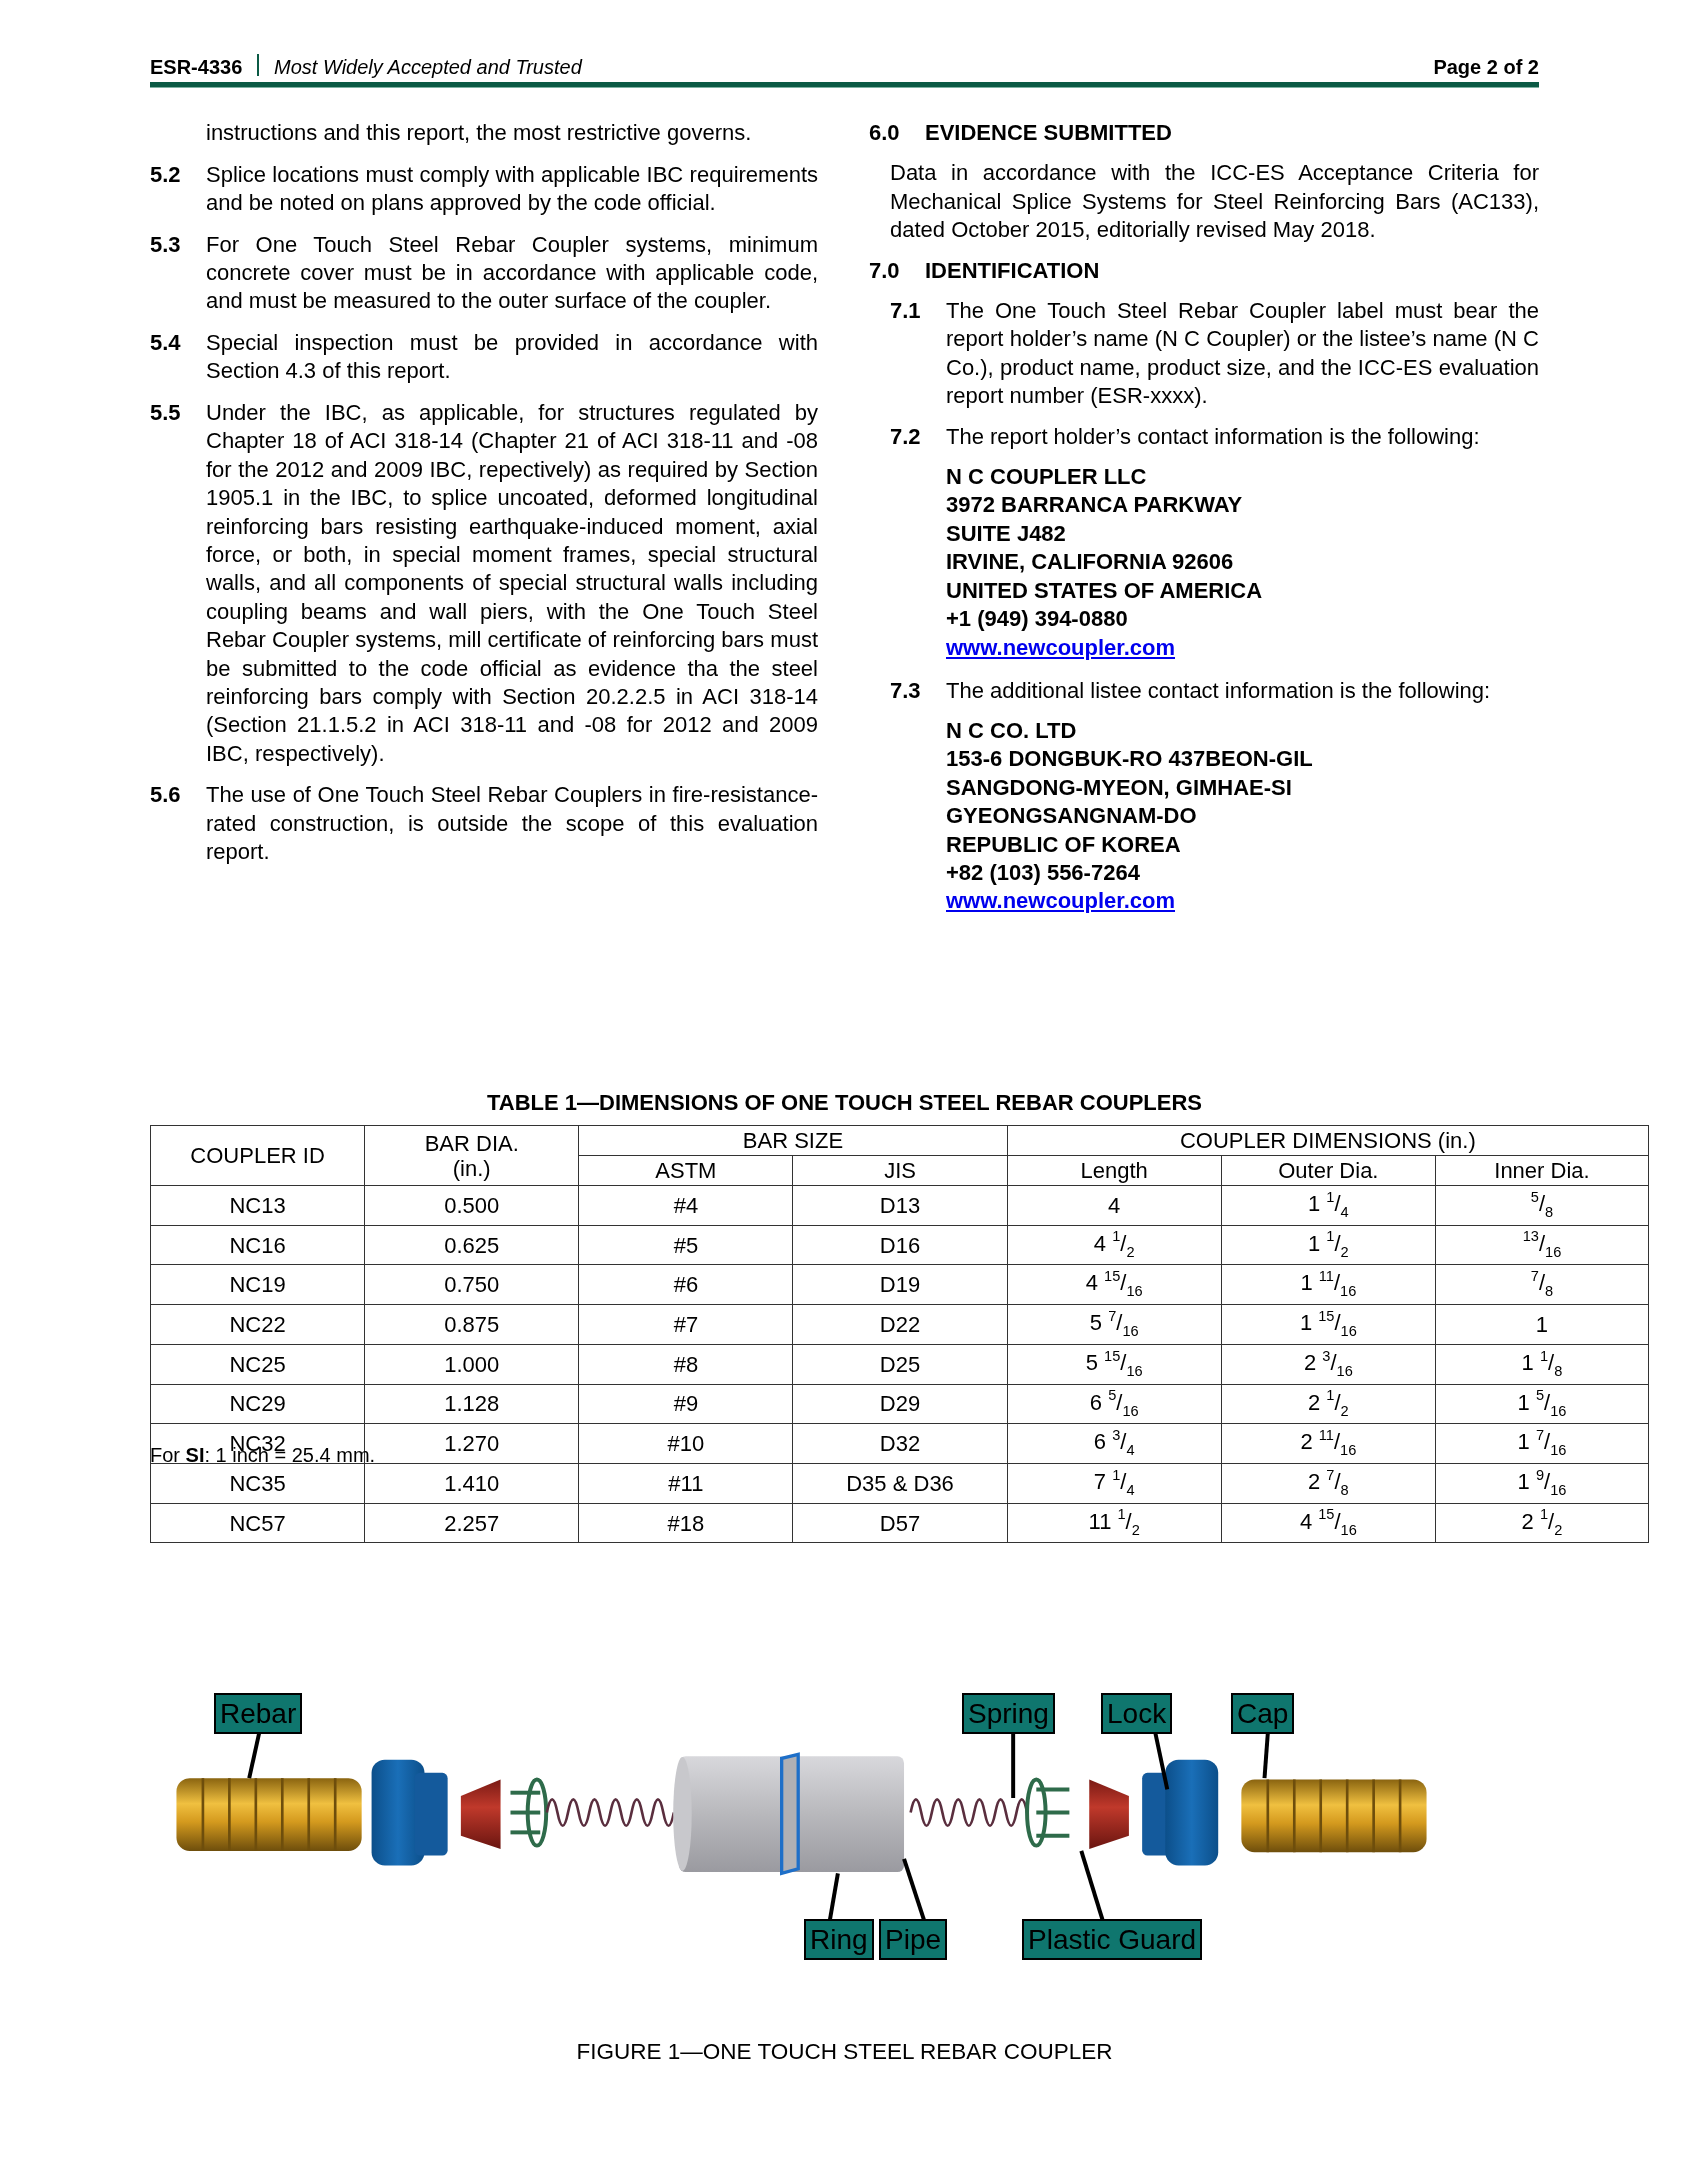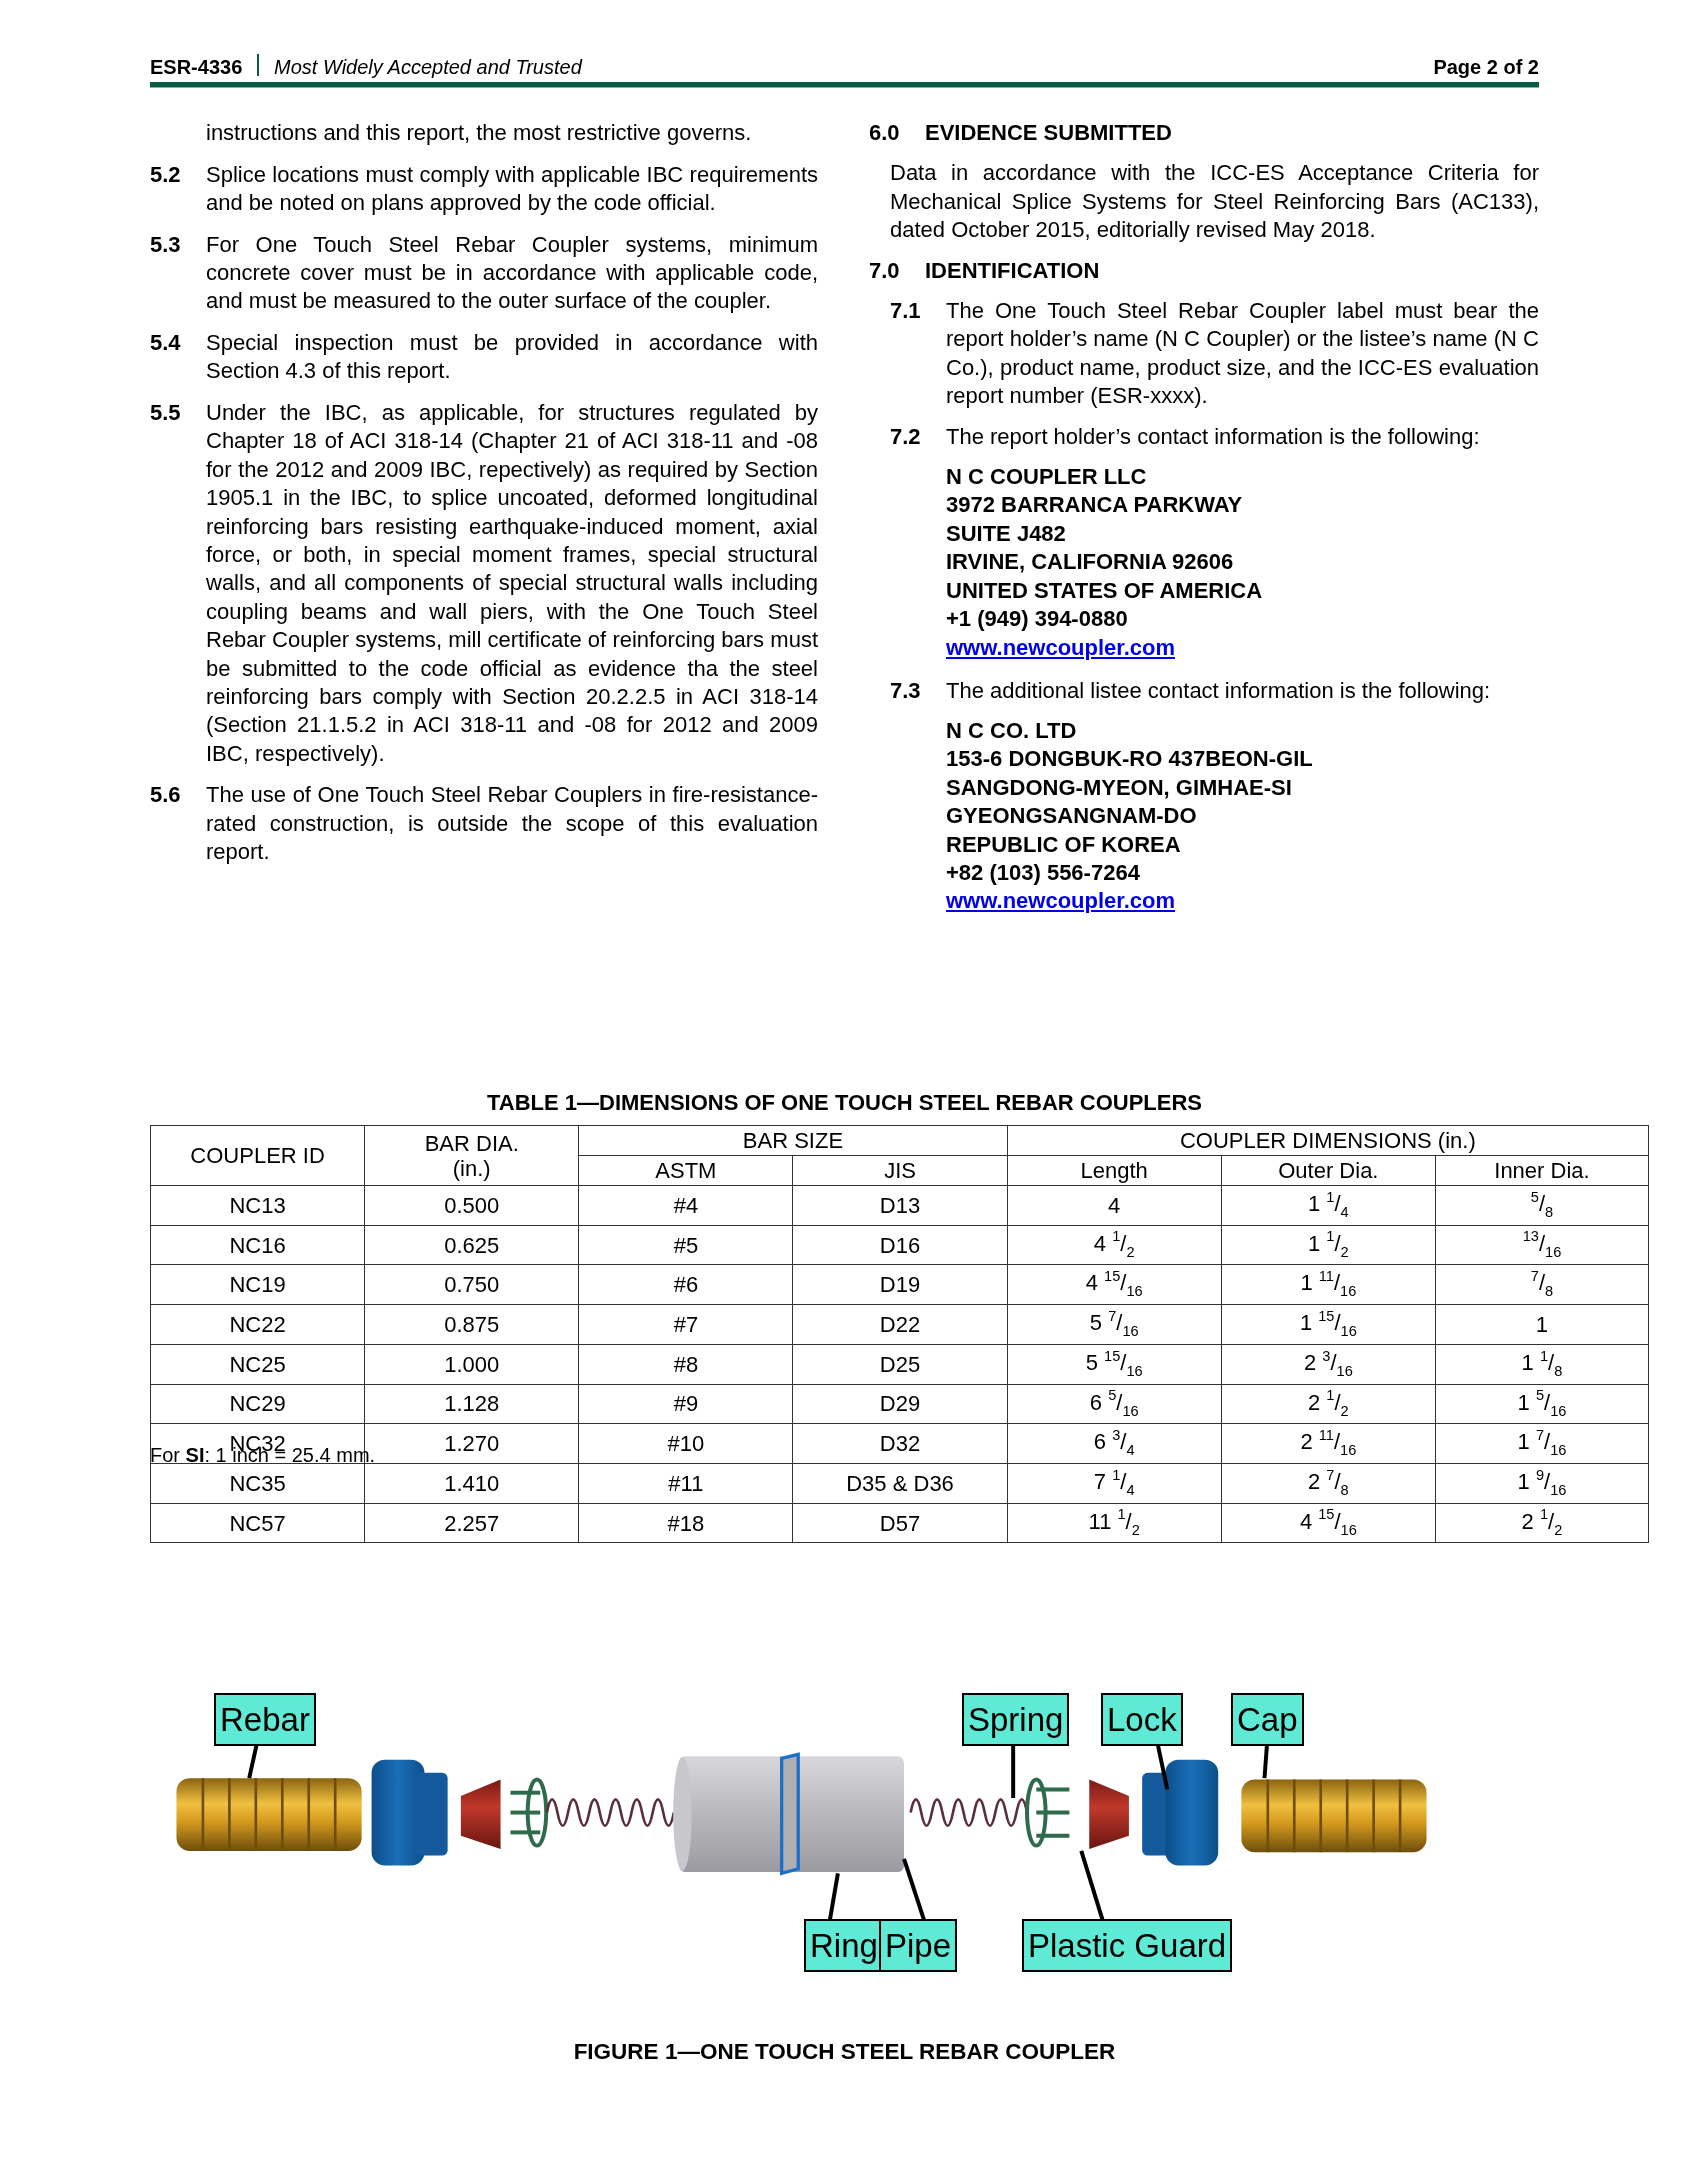--- a/index.html
+++ b/index.html
@@ -39,22 +39,22 @@
   table.dim td { border:1.3px solid #333; text-align:center; padding:0; height:34px; line-height:25px; }
   table.dim tr.h1 td, table.dim tr.h2 td { height:29px; }
   table.dim td.rowspan { vertical-align:middle; }
   sup.fn { font-size:14.6px; vertical-align:super; position:relative; top:-1.3px; }
   sub.fd { font-size:14.6px; vertical-align:sub; }
   .si-note { position:absolute; left:150px; top:1444px; font-size:20px; }
   .si-note b { font-weight:bold; }
 
   
   .fig { position:absolute; left:150px; top:1680px; width:1389px; height:318px; }
-  .lbl { position:absolute; border:2px solid #000; background:#5eead4; font-size:33px; line-height:37px; padding:6px 4px; }
-  .fig-caption { position:absolute; left:150px; width:1389px; top:2039px; text-align:center; font-weight:bold; font-size:22.5px; }
+  .lbl { position:absolute; border:2px solid #000; background:#0f766e; font-size:28px; line-height:37px; padding:0 4px; }
+  .fig-caption { position:absolute; left:150px; width:1389px; top:2039px; text-align:center; font-weight:normal; font-size:22.5px; }
 </style>
 </head>
 <body>
 
 <div class="hdr">
   <div class="hdr-left">
     <span class="hdr-esr">ESR-4336</span>
     <span class="hdr-sep"></span>
     <span class="hdr-tag">Most Widely Accepted and Trusted</span>
   </div>

